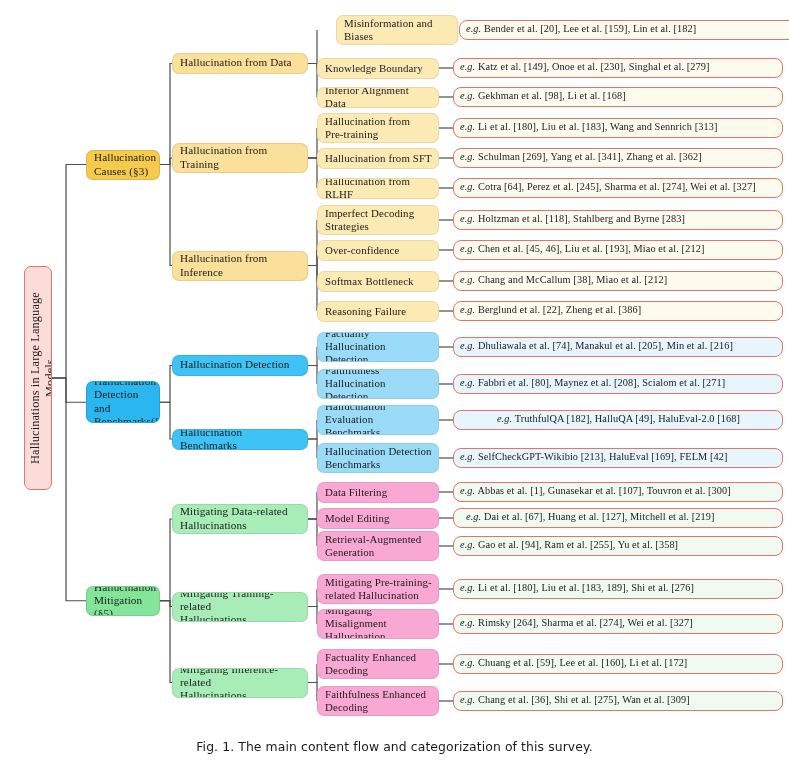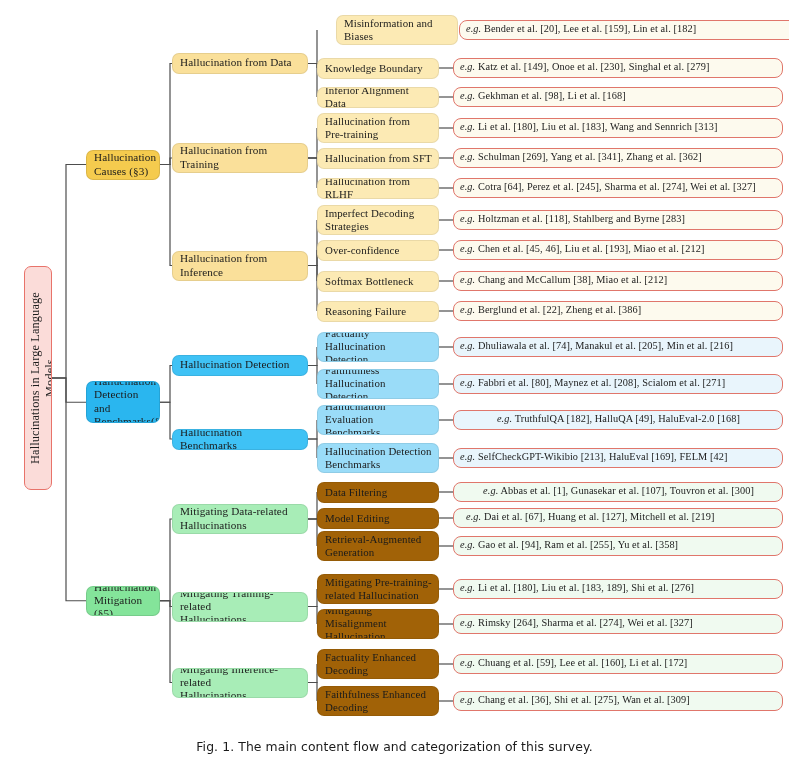--- a/index.html
+++ b/index.html
@@ -51,21 +51,21 @@
   
   .lvl2{font-size:11.2px;border:1px solid rgba(0,0,0,.08);}
   .lvl2.c-yellow{background:#fae09a;}
   .lvl2.c-blue{background:#3fc2f5;}
   .lvl2.c-green{background:#a8edb7;}
 
   
   .lvl3{font-size:10.9px;border:1px solid rgba(0,0,0,.07);}
   .lvl3.c-yellow{background:#fceab4;}
   .lvl3.c-blue{background:#9adcf8;}
-  .lvl3.c-green{background:#a16207;}
+  .lvl3.c-green{background:#f9a8d4;}
 
   
   .leaf{
     font-size:10.3px;
     border:1px solid #e0766b;
     padding:2px 5px 3px 6px;
     border-radius:8px;
     white-space:nowrap;
   }
   .leaf.c-yellow{background:#fdfaee;}
@@ -249,21 +249,21 @@
       </div>
       <div class="node lvl2 c-blue" style="left: 172px; top: 429px; width: 136px; height: 21px;">
         <span>Hallucination Benchmarks</span>
       </div>
       <div class="node lvl1 c-blue" style="left: 86px; top: 381px; width: 74px; height: 42px;">
         <span>Hallucination<br>Detection and<br>Benchmarks(§4)</span>
       </div>
       <div class="node lvl3 c-green" style="left: 317px; top: 482px; width: 122px; height: 21px;">
         <span>Data Filtering</span>
       </div>
-      <div class="node leaf c-green" style="left: 453px; top: 482px; width: 330px; height: 20px; text-align: center;">
+      <div class="node leaf c-green" style="left: 453px; top: 482px; width: 330px; height: 20px;">
         <span><i class="eg">e.g.</i> Abbas et al. [1], Gunasekar et al. [107], Touvron et al. [300]</span>
       </div>
       <div class="node lvl3 c-green" style="left: 317px; top: 508px; width: 122px; height: 21px;">
         <span>Model Editing</span>
       </div>
       <div class="node leaf c-green" style="left: 453px; top: 508px; width: 330px; height: 20px; padding-left: 12px;">
         <span><i class="eg">e.g.</i> Dai et al. [67], Huang et al. [127], Mitchell et al. [219]</span>
       </div>
       <div class="node lvl3 c-green" style="left: 317px; top: 531px; width: 122px; height: 30px;">
         <span>Retrieval-Augmented<br>Generation</span>

